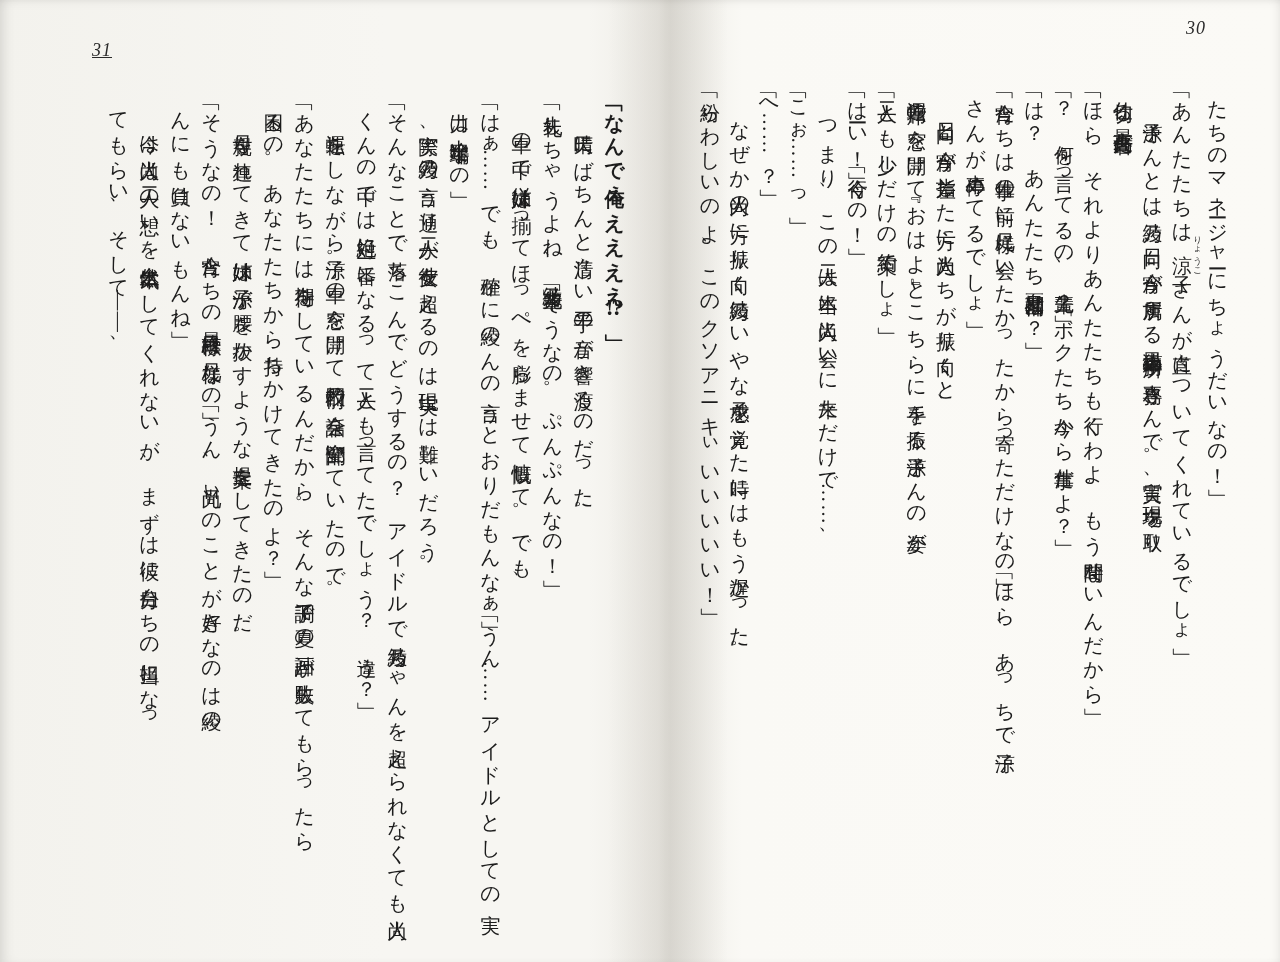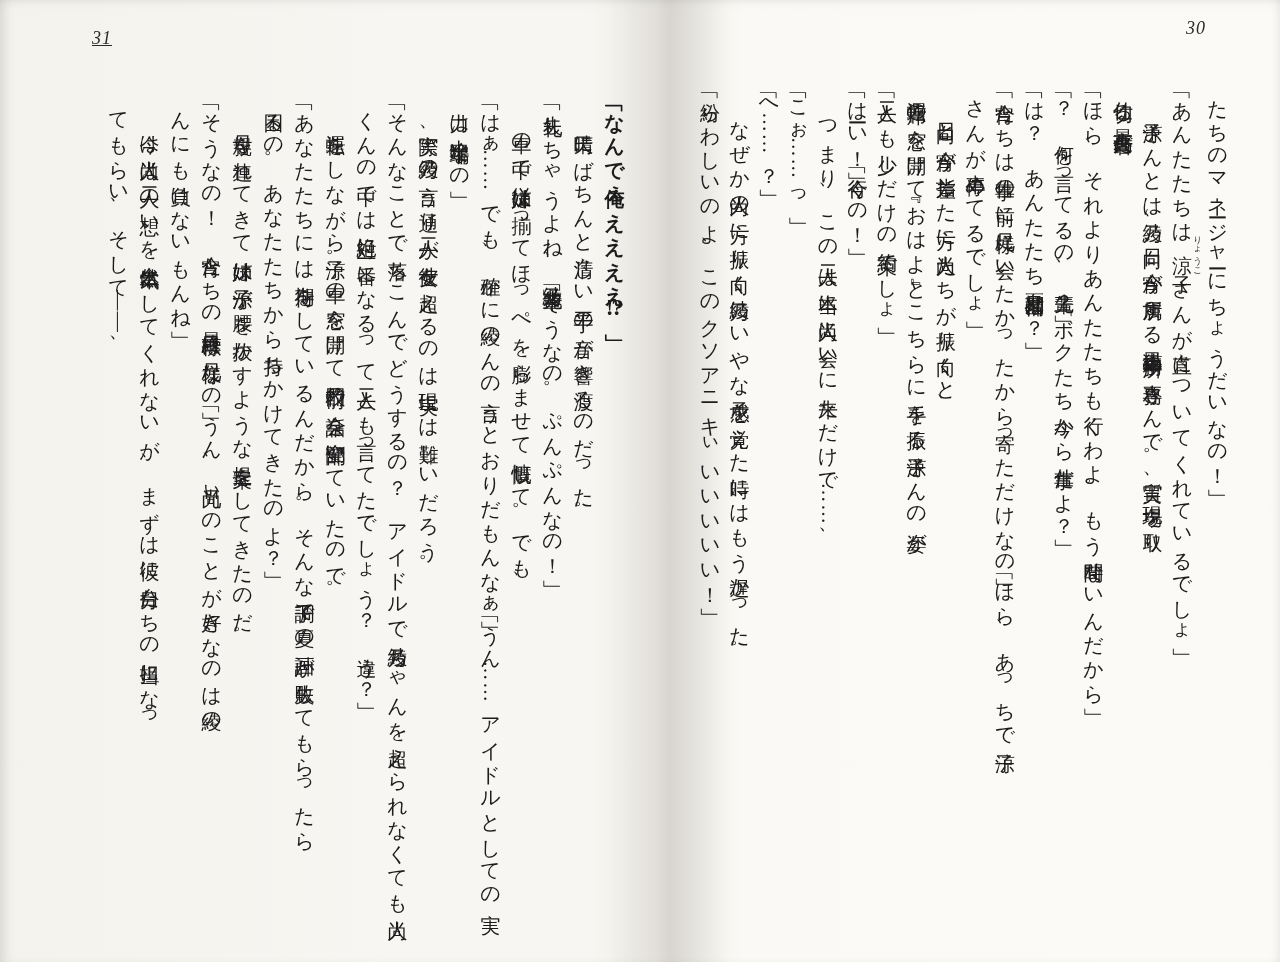--- a/index.html
+++ b/index.html
@@ -37,21 +37,21 @@
     pointer-events: none;
   }
   .page-number {
     position: absolute;
     font-size: 18px;
     font-style: italic;
     letter-spacing: 1px;
     color: #2a2a2a;
   }
   #pageno-right { left: 1186px; top: 18px; }
-  #pageno-left  { left: 92px;  top: 28px; text-decoration: underline; }
+  #pageno-left  { left: 92px;  top: 40px; text-decoration: underline; }
 
   .vtext {
     position: absolute;
     writing-mode: vertical-rl;
     text-orientation: mixed;
     font-size: 20px;
     letter-spacing: 1.55px;
     line-height: 29.5px;
     height: 852px;
     white-space: nowrap;

